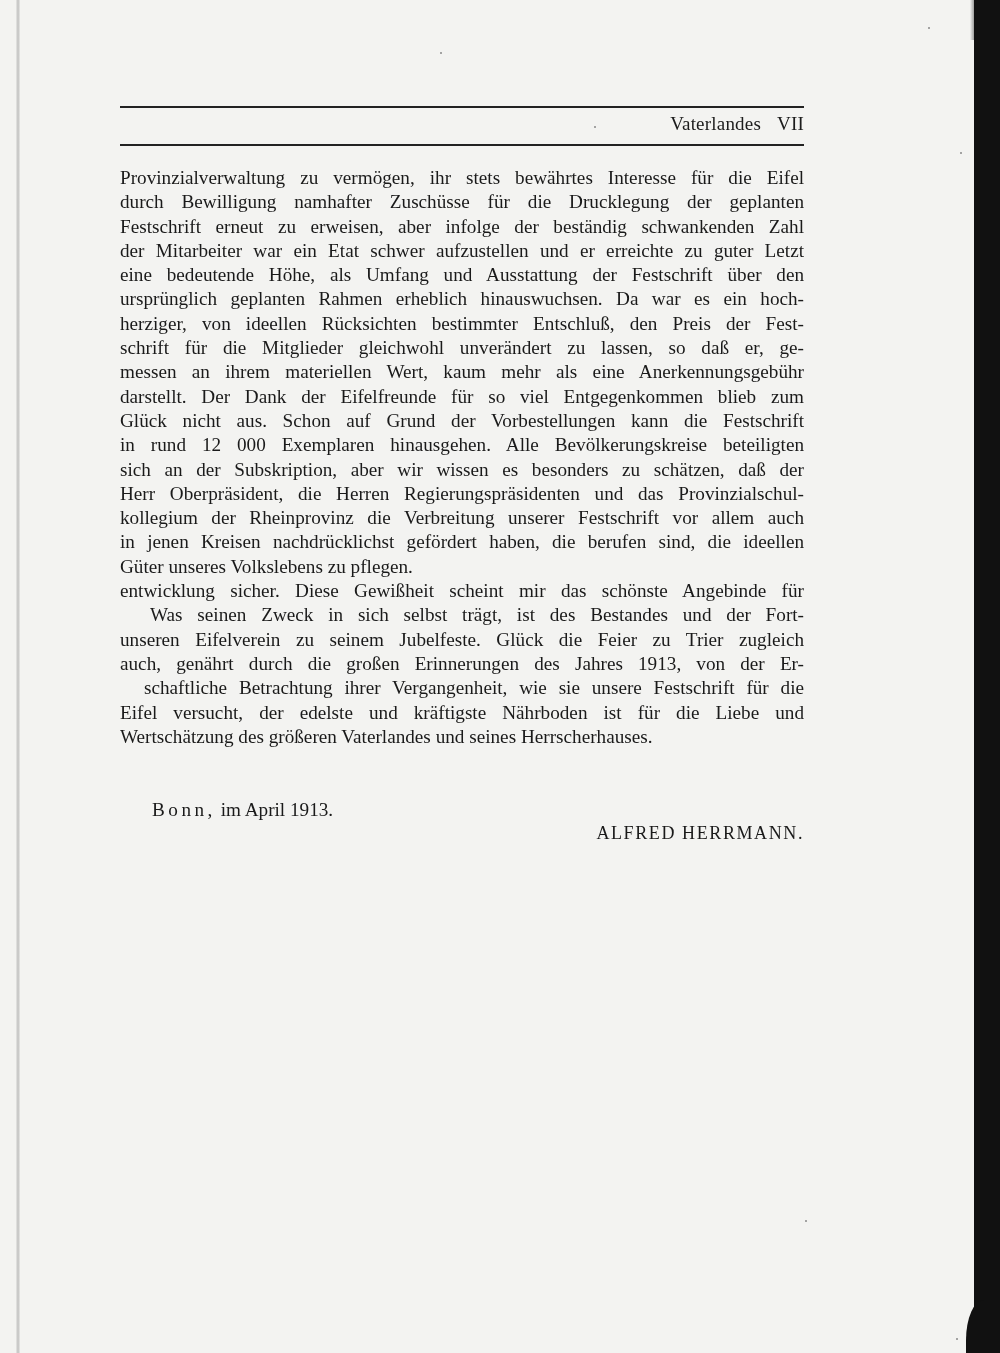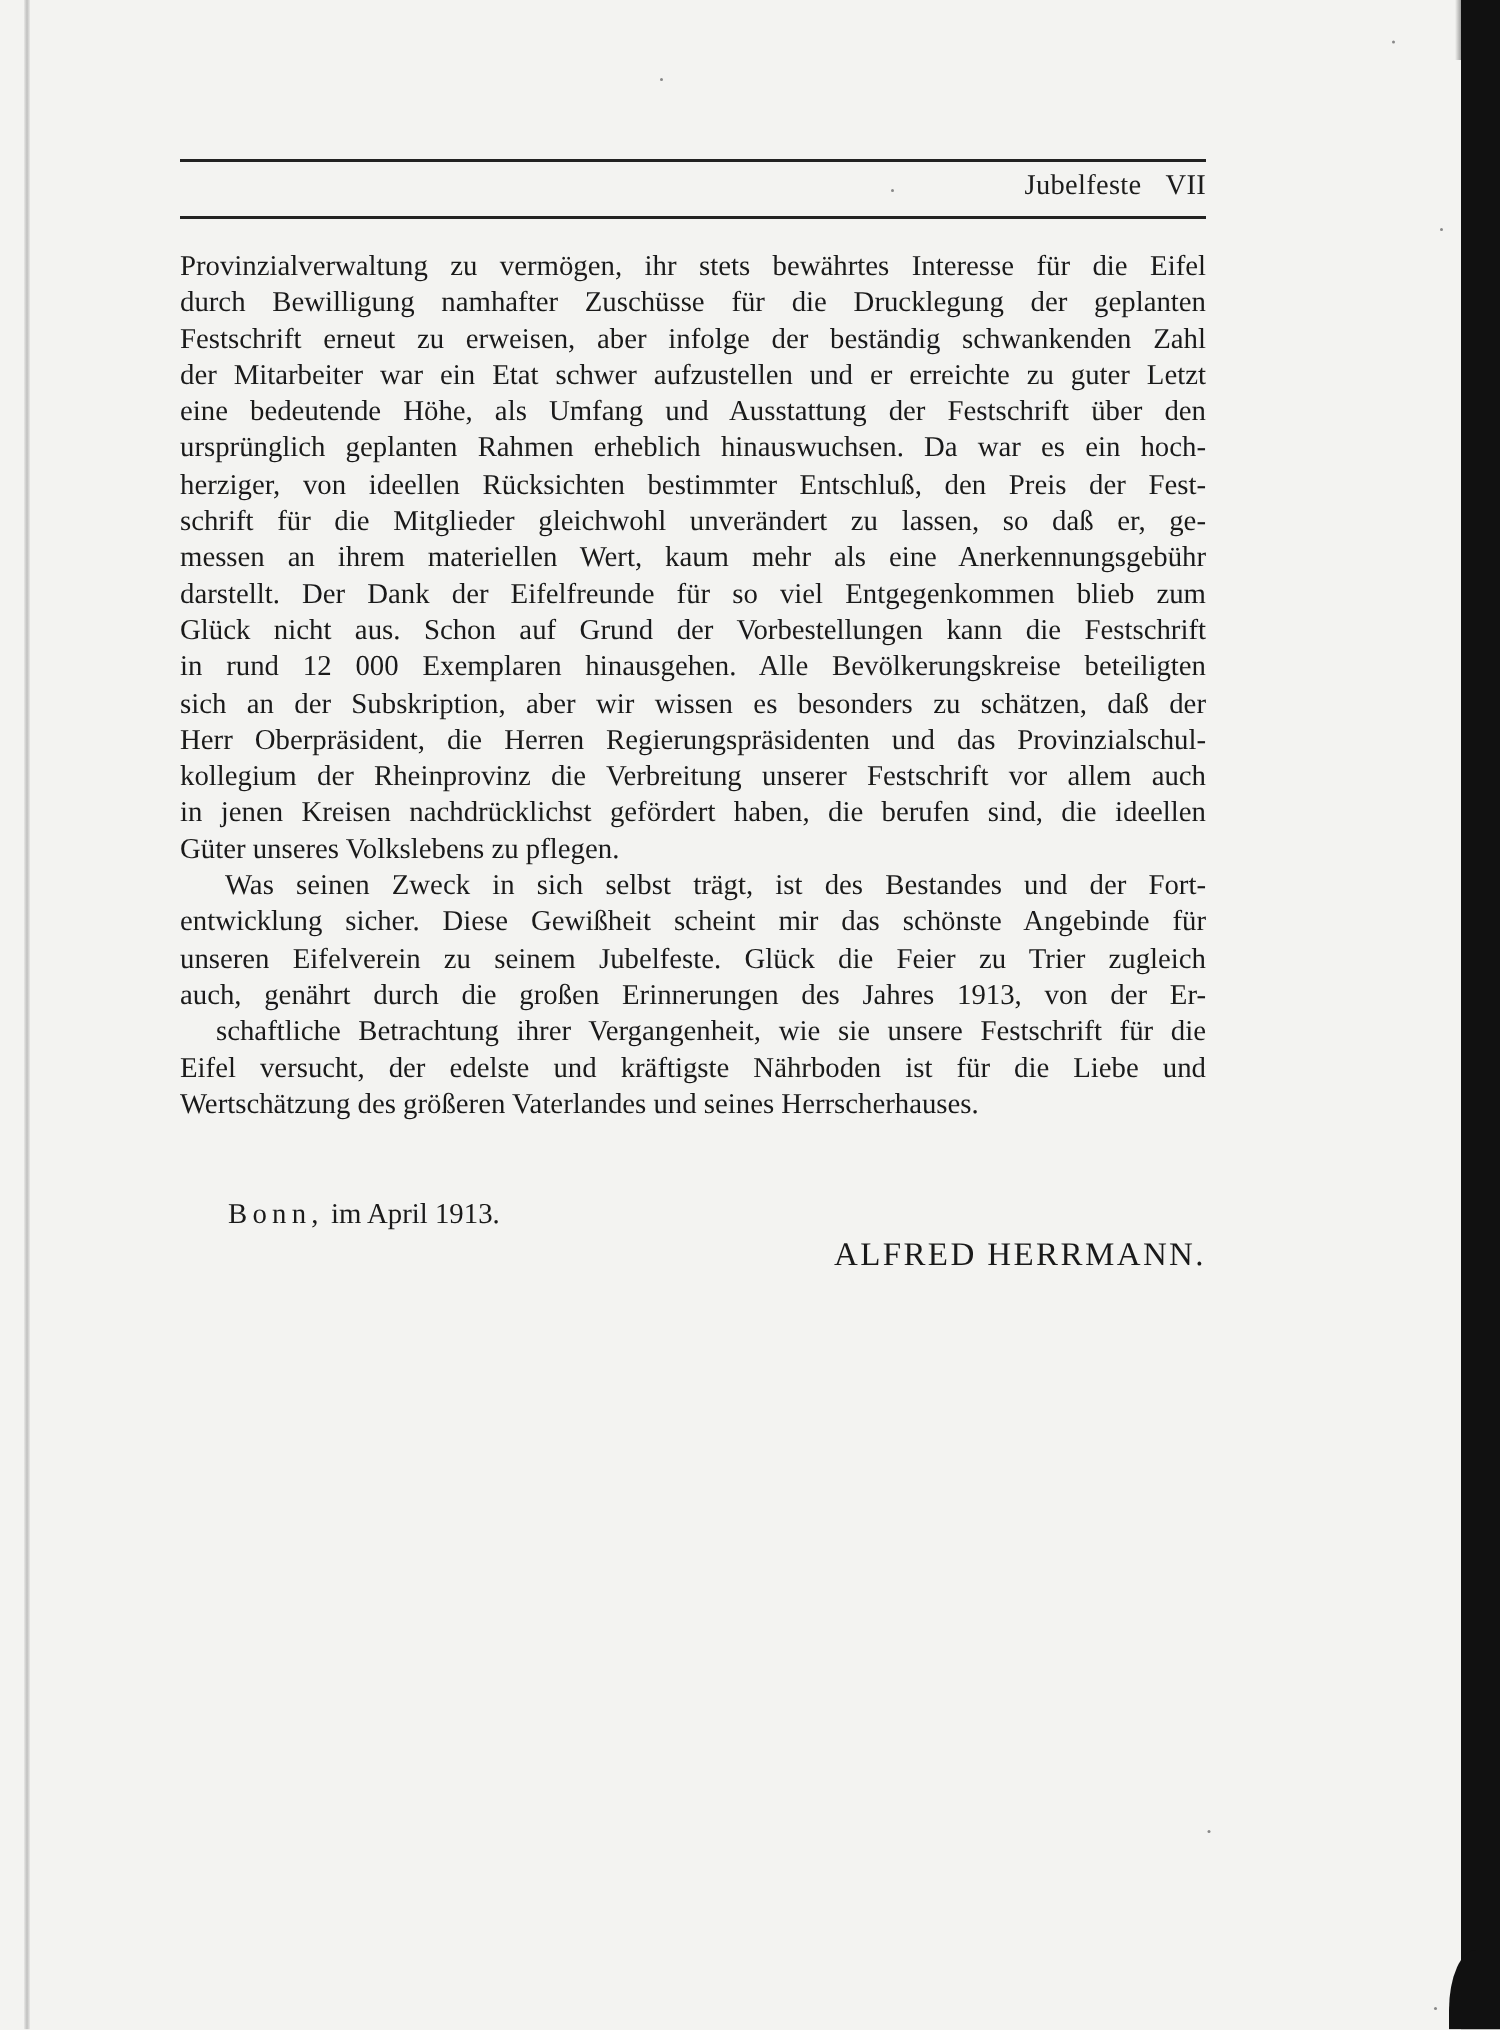--- a/index.html
+++ b/index.html
@@ -100,21 +100,21 @@
     font-size: 19.2px;
     color: #1a1a1a;
     white-space: nowrap;
   }
   .place-date .spaced { letter-spacing: 3.5px; }
   .signature {
     position: absolute;
     right: 196px;
     top: 823px;
     font-family: "Liberation Serif", serif;
-    font-size: 22px;
+    font-size: 18px;
     letter-spacing: 1.6px;
     color: #1a1a1a;
     white-space: nowrap;
   }
   .speck {
     position: absolute;
     width: 2px;
     height: 2px;
     border-radius: 50%;
     background: #888;
@@ -124,21 +124,21 @@
 <body>
 
 <div class="page">
   <div class="gutter-line"></div>
   <div class="right-edge-top"></div>
   <div class="right-edge"></div>
   <div class="right-edge-curl"></div>
 
   <div class="rule top"></div>
   <div class="running-head">
-    <span>Jubelfeste</span><span class="page-num">VII</span>
+    <span>Vaterlandes</span><span class="page-num">VII</span>
   </div>
   <div class="rule bottom"></div>
 
   <div class="body">
     <div>
       <span class="line" style="white-space: nowrap;">Provinzialverwaltung zu vermögen, ihr stets bewährtes Interesse für die Eifel</span>
       <span class="line" style="white-space: nowrap;">durch Bewilligung namhafter Zuschüsse für die Drucklegung der geplanten</span>
       <span class="line" style="white-space: nowrap;">Festschrift erneut zu erweisen, aber infolge der beständig schwankenden Zahl</span>
       <span class="line" style="white-space: nowrap;">der Mitarbeiter war ein Etat schwer aufzustellen und er erreichte zu guter Letzt</span>
       <span class="line" style="white-space: nowrap;">eine bedeutende Höhe, als Umfang und Ausstattung der Festschrift über den</span>
@@ -149,22 +149,22 @@
       <span class="line" style="white-space: nowrap;">darstellt. Der Dank der Eifelfreunde für so viel Entgegenkommen blieb zum</span>
       <span class="line" style="white-space: nowrap;">Glück nicht aus. Schon auf Grund der Vorbestellungen kann die Festschrift</span>
       <span class="line" style="white-space: nowrap;">in rund 12 000 Exemplaren hinausgehen. Alle Bevölkerungskreise beteiligten</span>
       <span class="line" style="white-space: nowrap;">sich an der Subskription, aber wir wissen es besonders zu schätzen, daß der</span>
       <span class="line" style="white-space: nowrap;">Herr Oberpräsident, die Herren Regierungspräsidenten und das Provinzialschul-</span>
       <span class="line" style="white-space: nowrap;">kollegium der Rheinprovinz die Verbreitung unserer Festschrift vor allem auch</span>
       <span class="line" style="white-space: nowrap;">in jenen Kreisen nachdrücklichst gefördert haben, die berufen sind, die ideellen</span>
       <span class="line last" style="white-space: nowrap;">Güter unseres Volkslebens zu pflegen.</span>
     </div>
     <div>
+      <span class="line" style="white-space: nowrap;">entwicklung sicher. Diese Gewißheit scheint mir das schönste Angebinde für</span>
       <span class="line indent" style="white-space: nowrap;">Was seinen Zweck in sich selbst trägt, ist des Bestandes und der Fort-</span>
-      <span class="line" style="white-space: nowrap;">entwicklung sicher. Diese Gewißheit scheint mir das schönste Angebinde für</span>
       <span class="line" style="white-space: nowrap;">unseren Eifelverein zu seinem Jubelfeste. Glück die Feier zu Trier zugleich</span>
       <span class="line" style="white-space: nowrap;">auch, genährt durch die großen Erinnerungen des Jahres 1913, von der Er-</span>
       <span class="line" style="white-space: nowrap; margin-left: 24px;">schaftliche Betrachtung ihrer Vergangenheit, wie sie unsere Festschrift für die</span>
       <span class="line" style="white-space: nowrap;">Eifel versucht, der edelste und kräftigste Nährboden ist für die Liebe und</span>
       <span class="line last" style="white-space: nowrap;">Wertschätzung des größeren Vaterlandes und seines Herrscherhauses.</span>
     </div>
   </div>
 
   <div class="place-date">
     <span class="spaced">Bonn,</span><span> im April 1913.</span>

